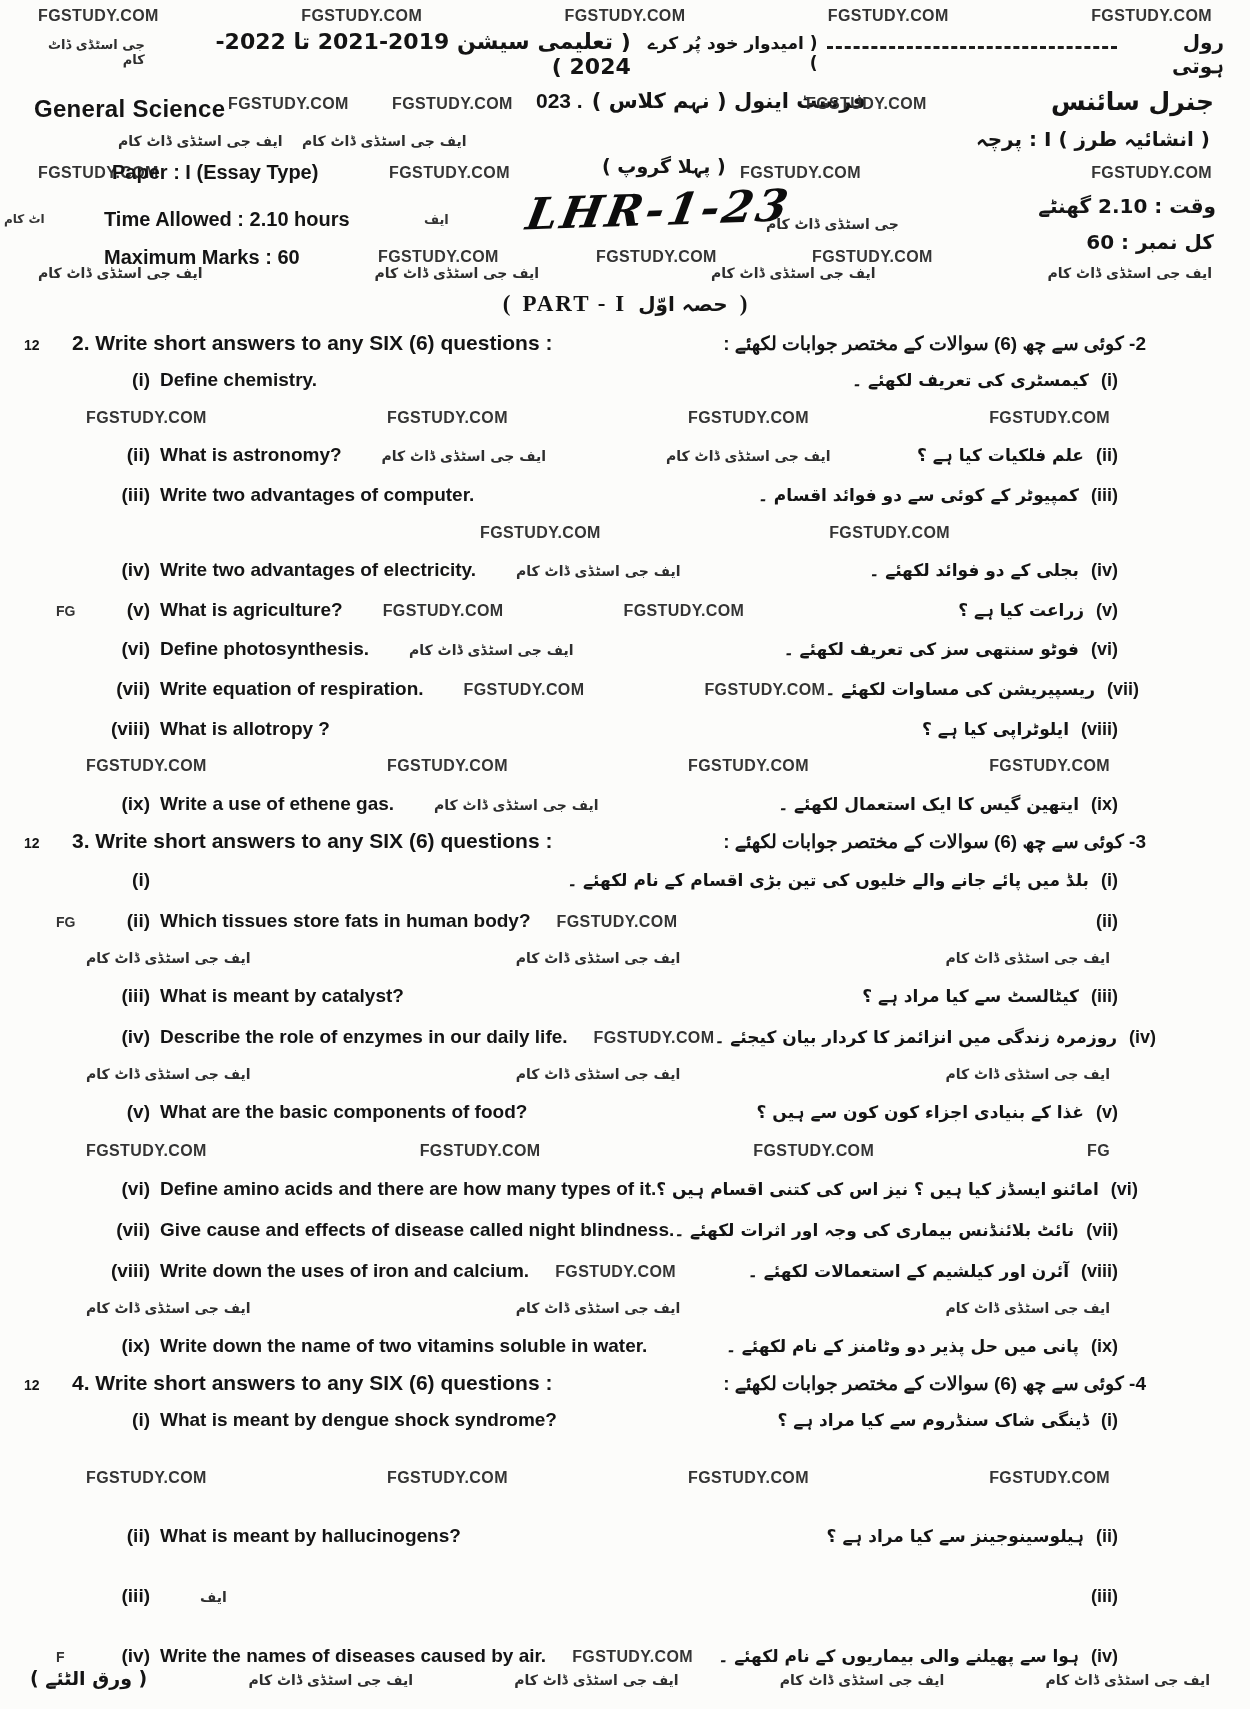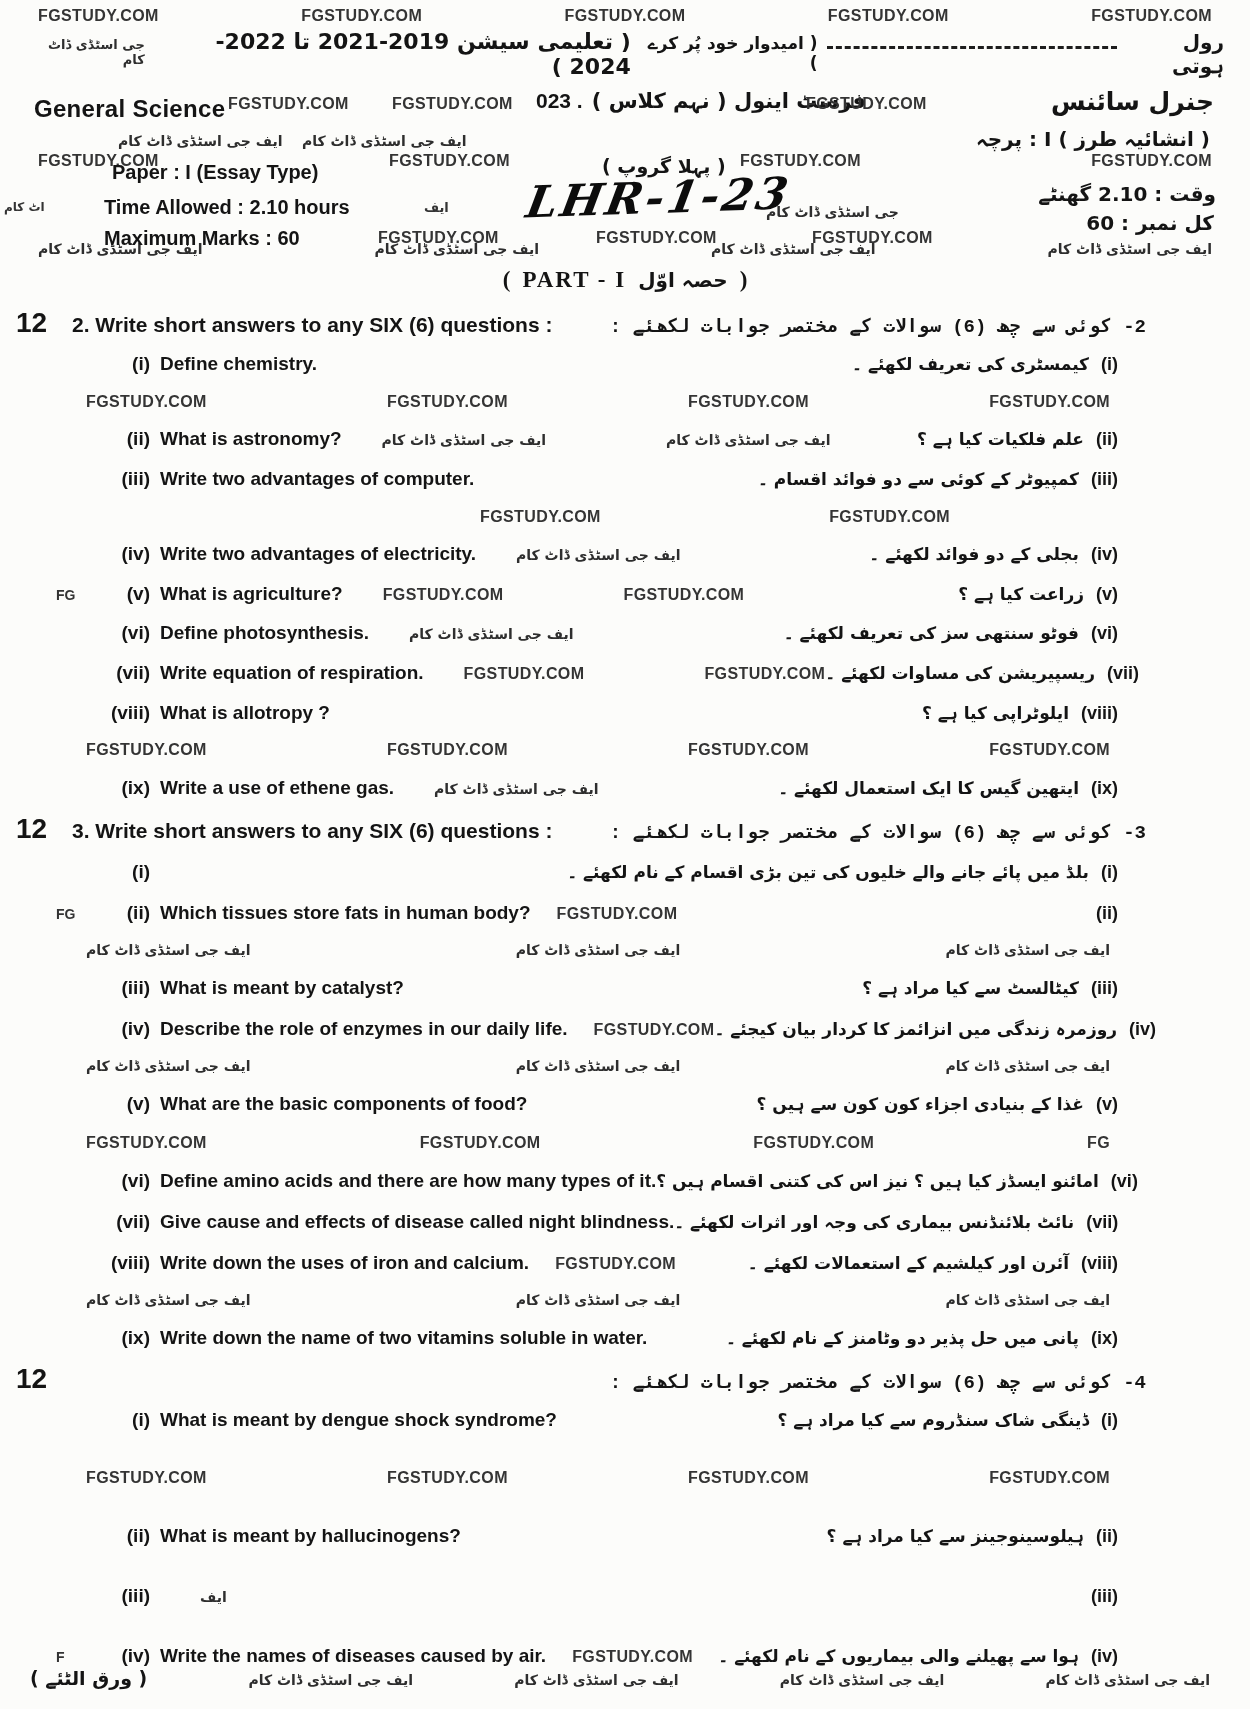--- a/index.html
+++ b/index.html
@@ -57,23 +57,23 @@
   .marks-ur { position:absolute; right:36px; top:-4px; font-family:"DejaVu Sans", sans-serif; font-weight:800; font-size:20px; }
 
   .part-row { display:flex; justify-content:center; align-items:baseline; gap:12px; margin-top:10px; }
   .part-en { font-family:"Liberation Serif", serif; font-weight:700; font-size:23px; letter-spacing:2px; }
   .part-ur { font-family:"DejaVu Sans", sans-serif; font-weight:800; font-size:20px; }
   .part-paren { font-family:"Liberation Serif", serif; font-weight:700; font-size:23px; }
 
   
   .q-section { margin-top:14px; }
   .qhead { display:flex; align-items:baseline; padding-right:104px; }
-  .qhead .marks { width:72px; padding-left:16px; box-sizing:border-box; font-weight:800; font-size:28px; }
+  .qhead .marks { width:72px; padding-left:24px; box-sizing:border-box; font-weight:800; font-size:14px; }
   .qhead .h-en { font-weight:800; font-size:21px; white-space:nowrap; }
-  .qhead .h-ur { margin-left:auto; font-family:Liberation Mono, monospace; direction:rtl; font-weight:800; font-size:19px; white-space:nowrap; }
+  .qhead .h-ur { margin-left:auto; font-family:Liberation Sans, sans-serif; direction:rtl; font-weight:800; font-size:19px; white-space:nowrap; }
   .q-items { display:flex; flex-direction:column; justify-content:space-between; padding:0 0 0 0; }
   .q2 .q-items { height:446px; margin-top:14px; }
   .q3 .q-items { height:488px; margin-top:16px; }
   .q4 .q-items { height:258px; margin-top:14px; }
   .item { position:relative; display:flex; align-items:baseline; padding-left:104px; padding-right:132px; }
   .item .en { display:flex; align-items:baseline; white-space:nowrap; font-weight:700; font-size:19px; }
   .item .en .n { min-width:46px; text-align:right; margin-right:10px; font-weight:700; }
   .item .en .wm { margin-left:26px; }
   .item .mid { display:flex; gap:120px; margin-left:40px; align-items:baseline; }
   .item .ur-cell { margin-left:auto; direction:rtl; display:flex; align-items:baseline; white-space:nowrap;
@@ -419,20 +419,21 @@
             <span class="n">(ix)</span>
             <span>پانی میں حل پذیر دو وٹامنز کے نام لکھئے ۔</span>
           </span>
       </div>
     </div>
   </div>
 
   <div class="q-section q4">
     <div class="qhead">
       <span class="marks">12</span>
+      <span class="h-en">4. Write short answers to any SIX (6) questions :</span>
       <span class="h-ur">4- کوئی سے چھ (6) سوالات کے مختصر جوابات لکھئے :</span>
     </div>
     <div class="q-items">
       <div class="item">
         <span class="en">
             <span class="n">(i)</span>
             <span>What is meant by dengue shock syndrome?</span>
           </span>
         <span class="ur-cell">
             <span class="n">(i)</span>

